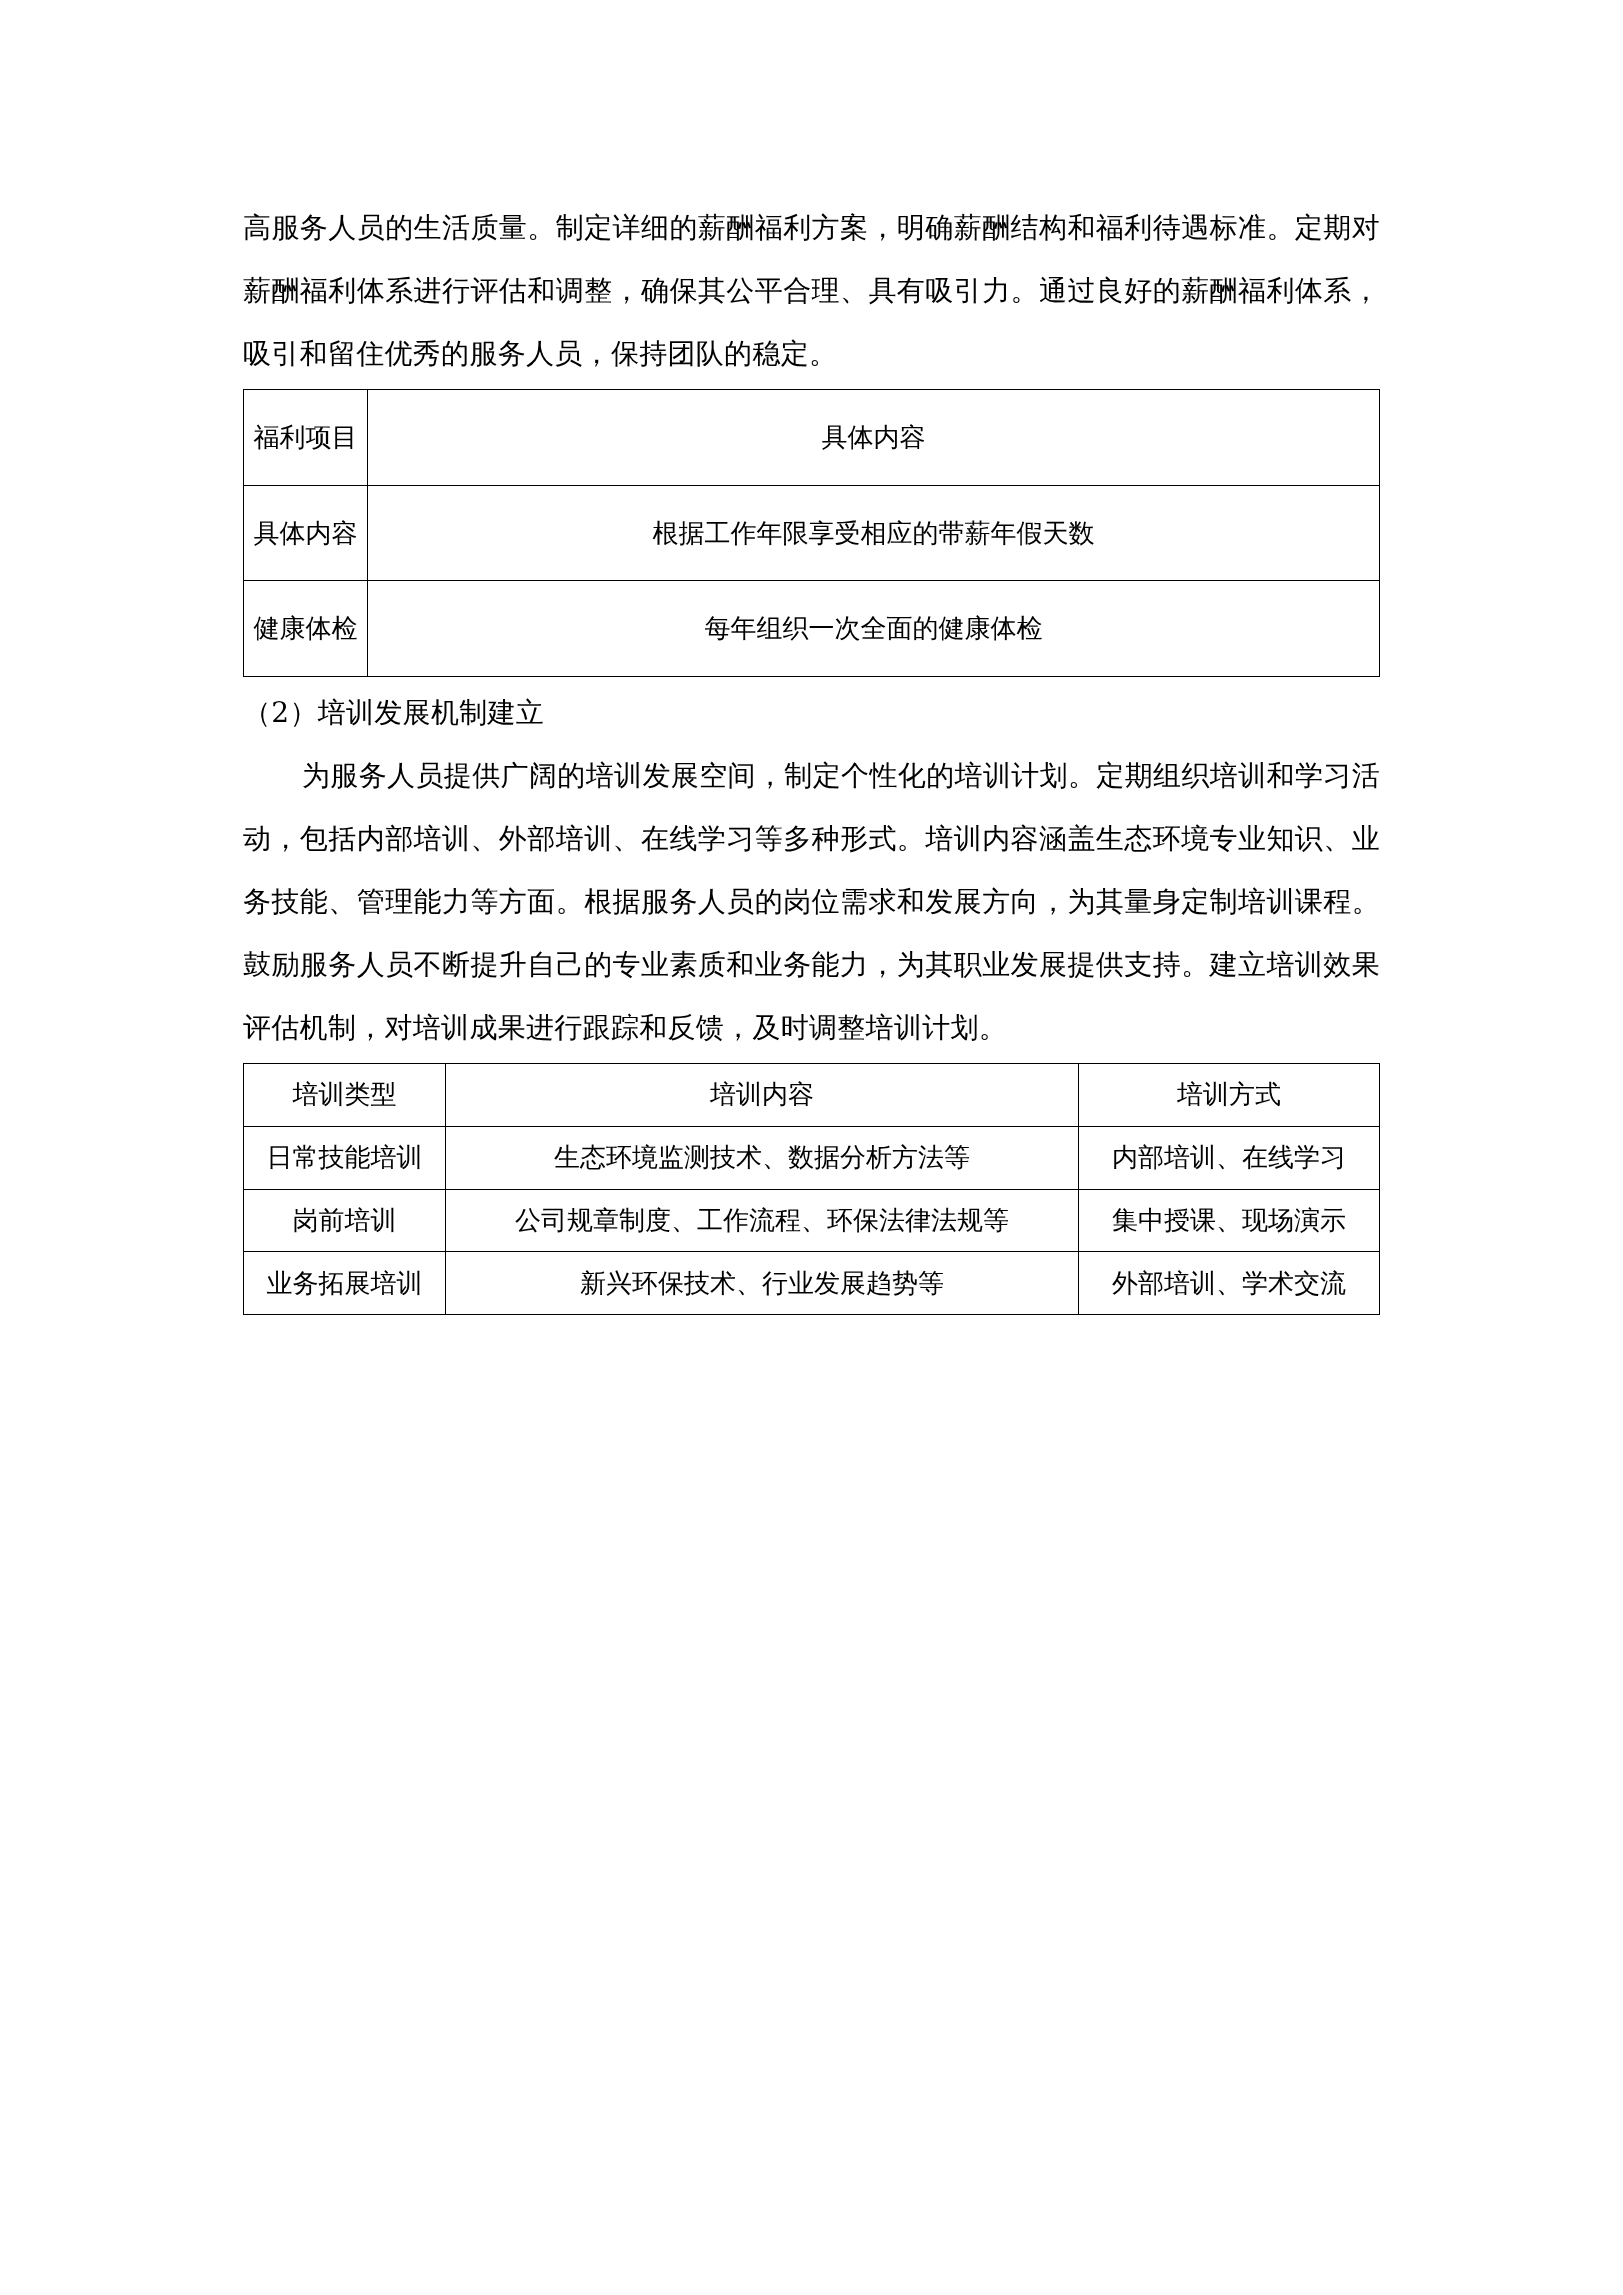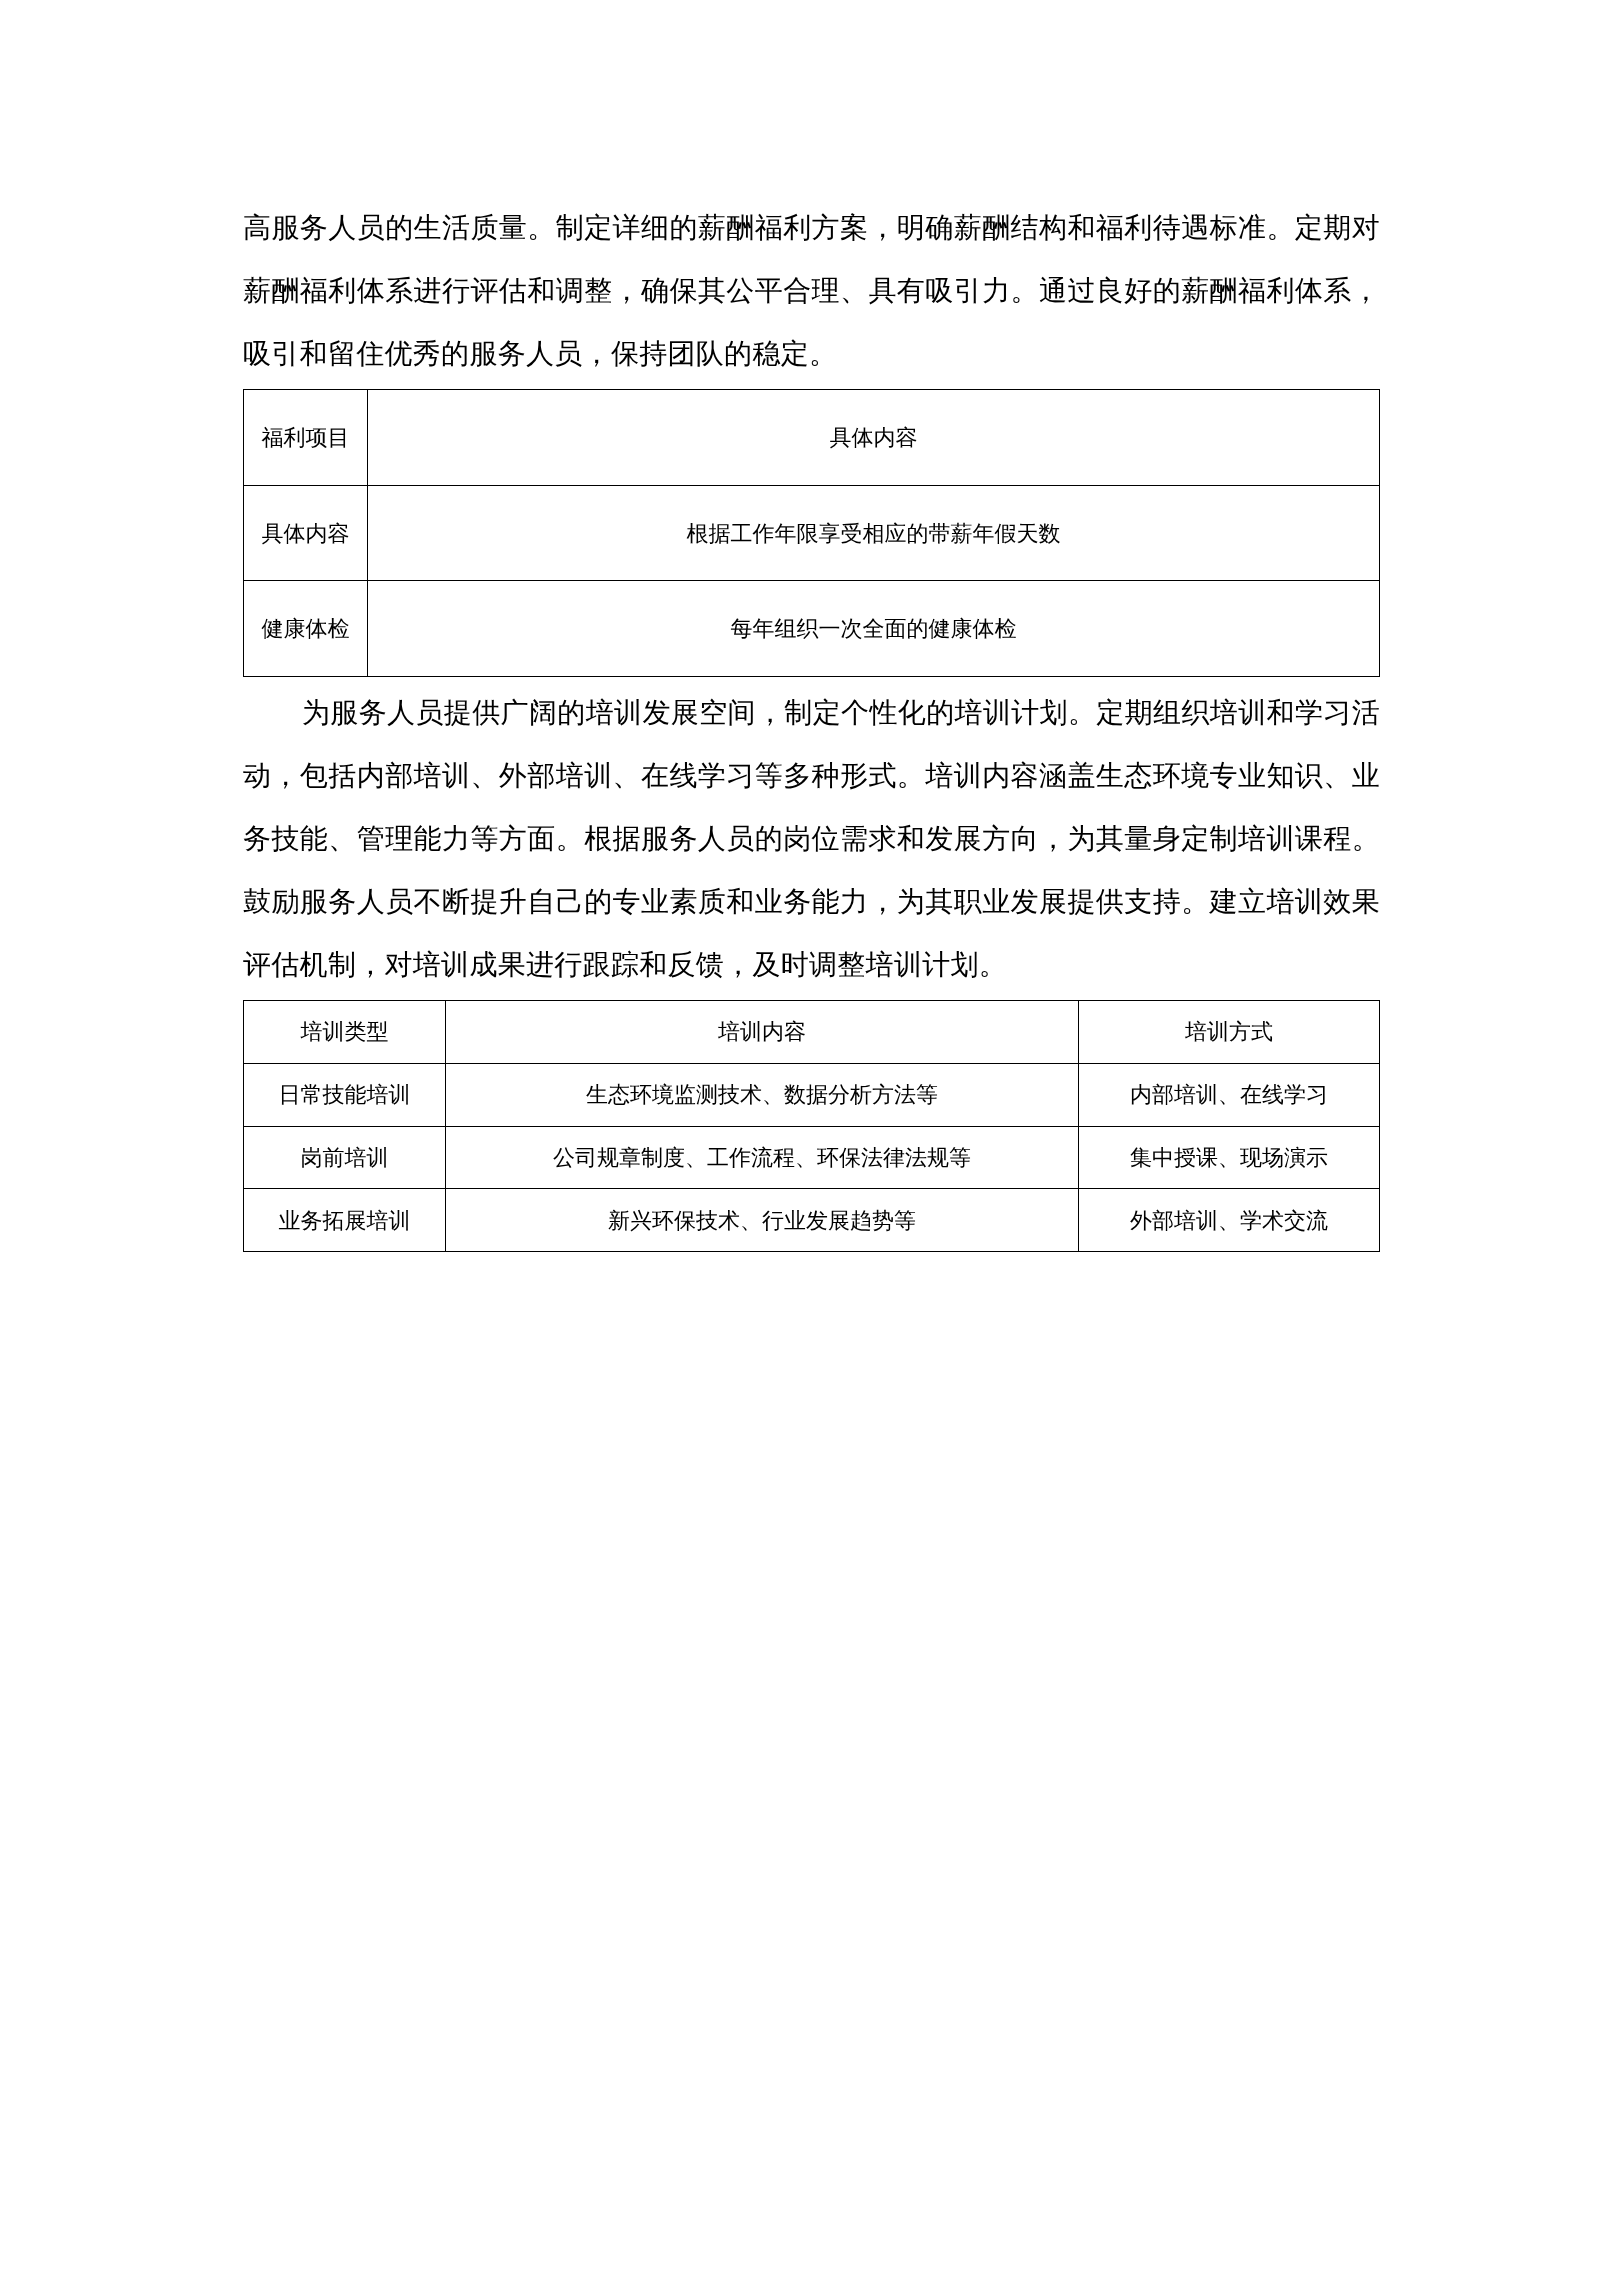--- a/index.html
+++ b/index.html
@@ -40,21 +40,21 @@
     letter-spacing: 0.3px;
   }
   table.doc-table {
     border-collapse: collapse;
     width: 1136px;
     table-layout: fixed;
     margin: 3.9px 0 3.9px 0;
   }
   table.doc-table td {
     border: 1.3px solid #000000;
-    font-size: 22px;
+    font-size: 26px;
     line-height: 41px;
     padding: 7.9px 3.9px;
     vertical-align: middle;
     text-align: center;
     word-break: break-all;
   }
   
   .t1 col.c1 { width: 124px; }
   .t1 col.c2 { width: 1012px; }
   .t1 td { height: 54px; }
@@ -93,20 +93,21 @@
         <td>具体内容</td>
         <td>根据工作年限享受相应的带薪年假天数</td>
       </tr>
       <tr class="tall">
         <td>健康体检</td>
         <td>每年组织一次全面的健康体检</td>
       </tr>
     </tbody>
   </table>
 
+  <p class="heading-line">（2）培训发展机制建立</p>
 
   <p class="body-text para-indent">为服务人员提供广阔的培训发展空间，制定个性化的培训计划。定期组织培训和学习活动，包括内部培训、外部培训、在线学习等多种形式。培训内容涵盖生态环境专业知识、业务技能、管理能力等方面。根据服务人员的岗位需求和发展方向，为其量身定制培训课程。鼓励服务人员不断提升自己的专业素质和业务能力，为其职业发展提供支持。建立培训效果评估机制，对培训成果进行跟踪和反馈，及时调整培训计划。</p>
 
   <table class="doc-table t2">
     <colgroup>
         <col class="c1">
         <col class="c2">
         <col class="c3">
       </colgroup>
     <tbody>

